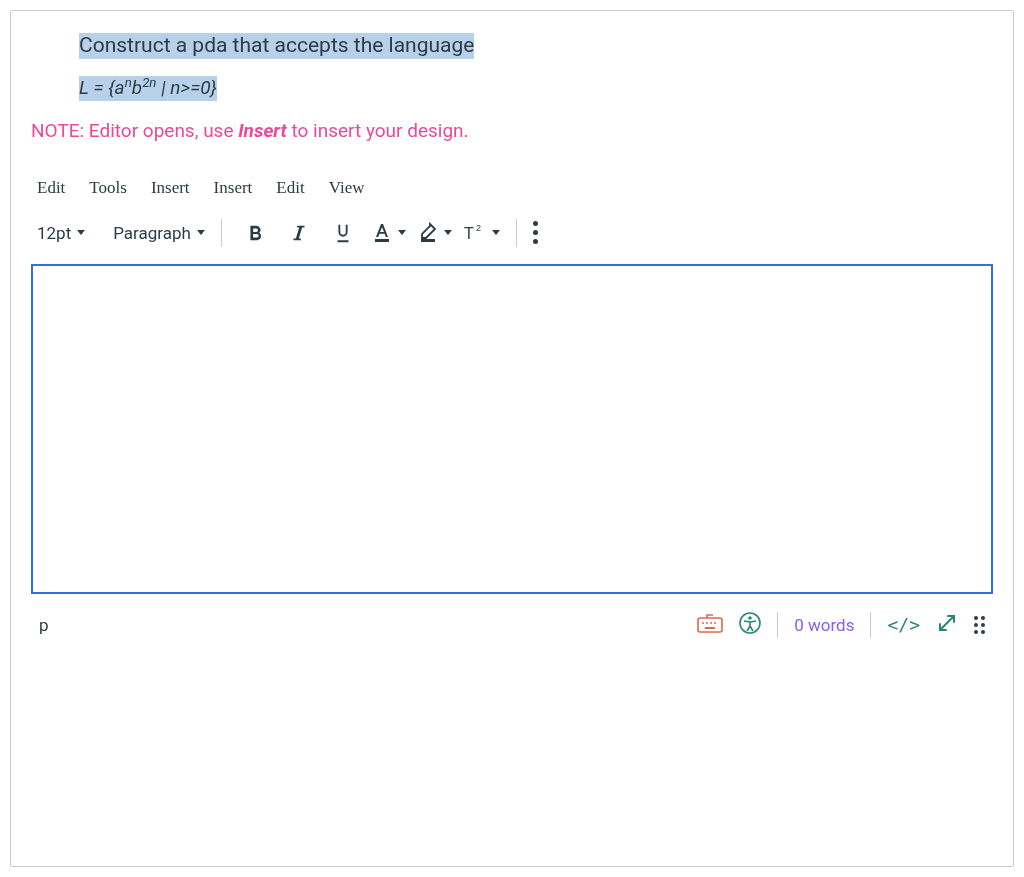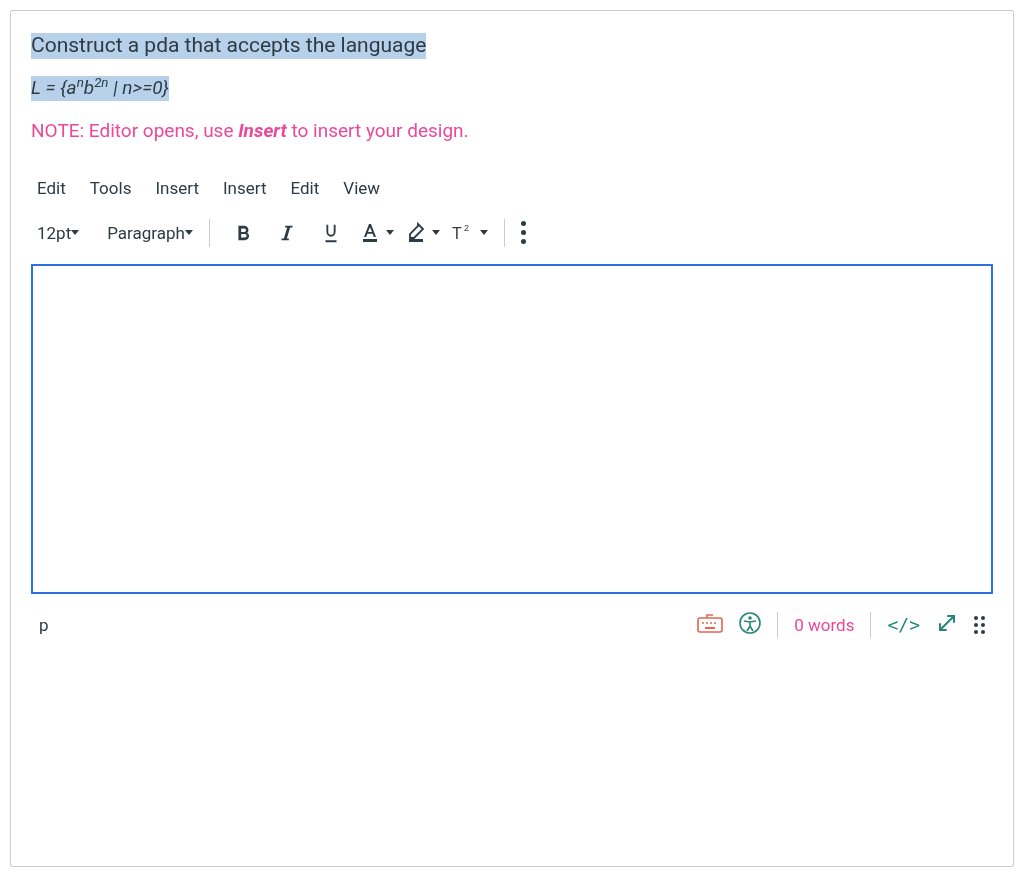--- a/index.html
+++ b/index.html
@@ -19,20 +19,21 @@
     background: #fff;
   }
   .question-text {
     font-size: 21px;
     line-height: 1.6;
     margin: 0 0 12px 0;
   }
   .highlight {
     background: #b8d1ea;
     padding: 0 0 2px 0;
+    margin-left: 48px;
   }
   .formula {
     font-size: 19px;
     margin: 12px 0 20px 0;
     font-style: italic;
   }
   .formula .super { font-size: 0.7em; vertical-align: super; }
   .note-line {
     color: #ec4899;
     font-size: 19px;
@@ -42,35 +43,35 @@
   .editor {
     margin-top: 10px;
   }
   .menubar {
     display: flex;
     gap: 24px;
     padding: 6px 6px 14px 6px;
     font-size: 17px;
     color: #2d3b45;
   }
-  .menubar span { cursor: pointer; }
+  .menubar span { cursor: pointer; font-family: Liberation Serif, serif; }
   .toolbar {
     display: flex;
     align-items: center;
     gap: 10px;
     padding: 4px 6px 14px 6px;
     font-size: 17px;
   }
   .tb-sep {
     width: 1px;
     height: 28px;
     background: #c7cdd1;
     margin: 0 6px;
   }
-  .tb-drop { display: flex; align-items: center; cursor: pointer; }
+  .tb-drop { display: flex; align-items: center; gap: 6px; cursor: pointer; }
   .chevron {
     width: 0; height: 0;
     border-left: 5px solid transparent;
     border-right: 5px solid transparent;
     border-top: 6px solid #2d3b45;
     display: inline-block;
   }
   .chevron.small {
     border-left: 4px solid transparent;
     border-right: 4px solid transparent;
@@ -99,21 +100,21 @@
     padding: 18px 8px 4px 8px;
     font-size: 17px;
     color: #2d3b45;
   }
   .sb-right { display: flex; align-items: center; gap: 16px; }
   .sb-sep {
     width: 1px;
     height: 26px;
     background: #c7cdd1;
   }
-  .words { color: #ec4899; }
+  .words { color: #8b5cf6; }
   .code-toggle { color: #268779; font-family: monospace; font-size: 18px; cursor: pointer; }
   .six-dots {
     display: grid;
     grid-template-columns: 4px 4px;
     grid-template-rows: 4px 4px 4px;
     gap: 3px;
     cursor: pointer;
   }
   .six-dots i { width: 4px; height: 4px; background: #2d3b45; border-radius: 50%; display: block; }
   .three-dots-v {

